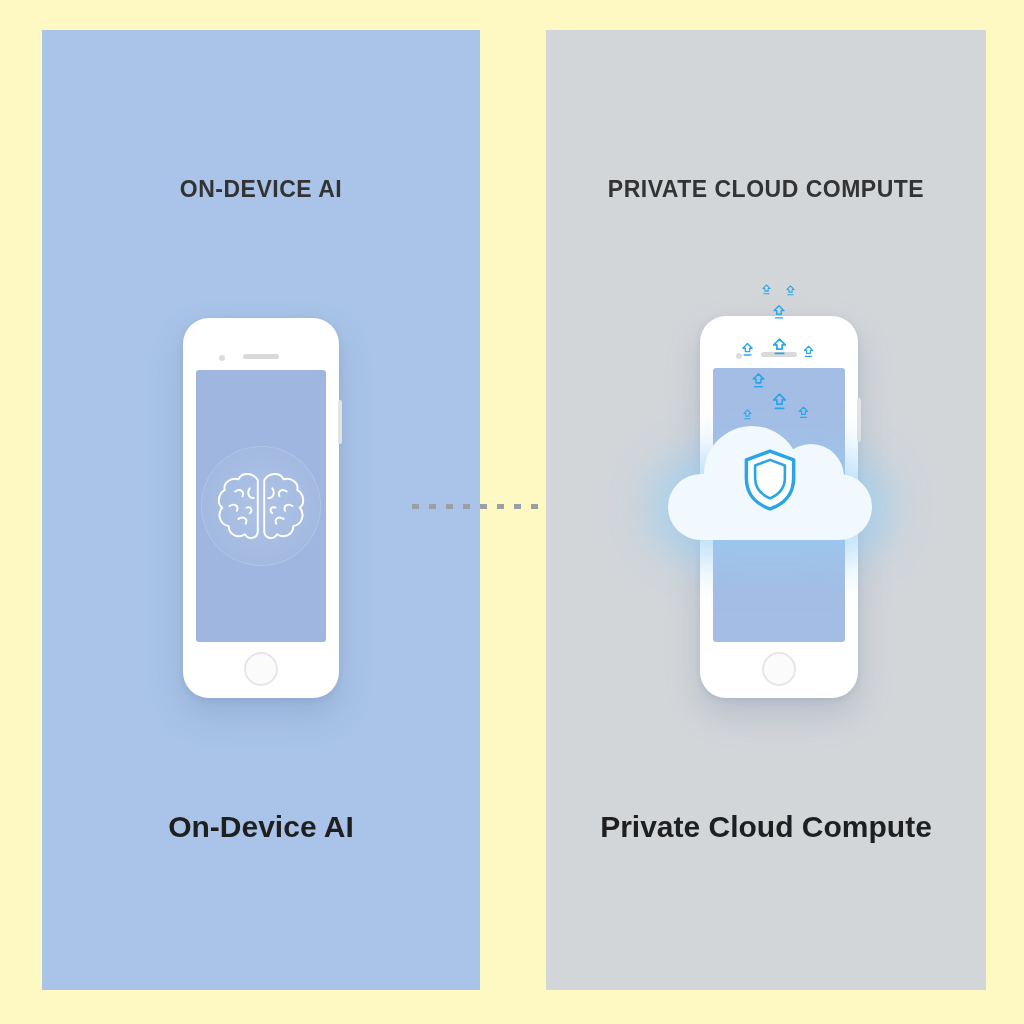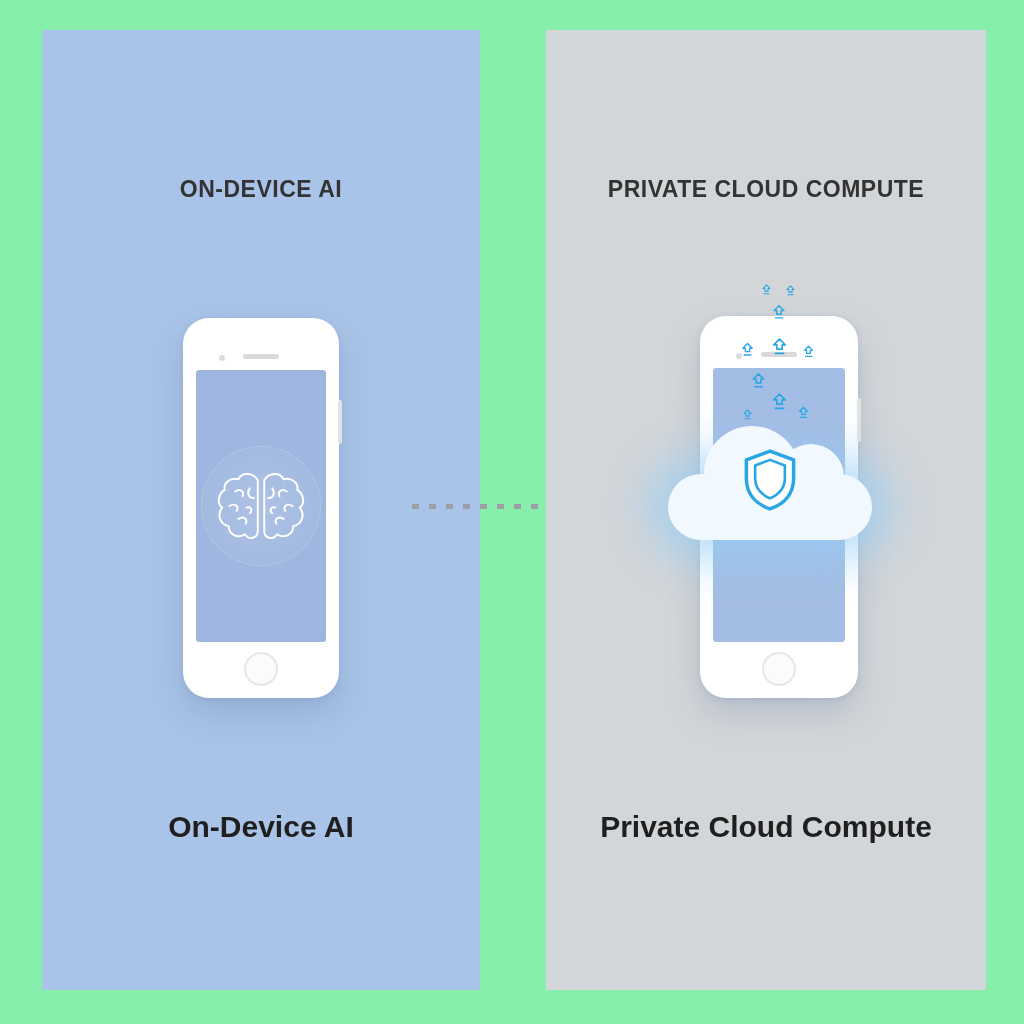--- a/index.html
+++ b/index.html
@@ -1,17 +1,17 @@
 <!DOCTYPE html>
 <html><head>
 <meta charset="utf-8">
 <style>
   * { margin:0; padding:0; box-sizing:border-box; }
   body { background:#ffffff; font-family:"Liberation Sans", sans-serif; }
-  .stage { position:relative; width:1024px; height:1024px; background:#86efac; overflow:hidden; }
+  .stage { position:relative; width:1024px; height:1024px; background:#fef9c3; overflow:hidden; }
 
   
   .panel { position:absolute; top:30px; height:960px; }
   .panel-left  { left:42px;  width:438px; background:#a9c4e8; }
   .panel-right { left:546px; width:440px; background:#d3d6d9; }
 
   
   .panel-title { position:absolute; top:176px; width:inherit; text-align:center;
                  font-size:23px; font-weight:700; letter-spacing:.5px; color:#333333; }
   .panel-title-left  { left:42px;  width:438px; }

